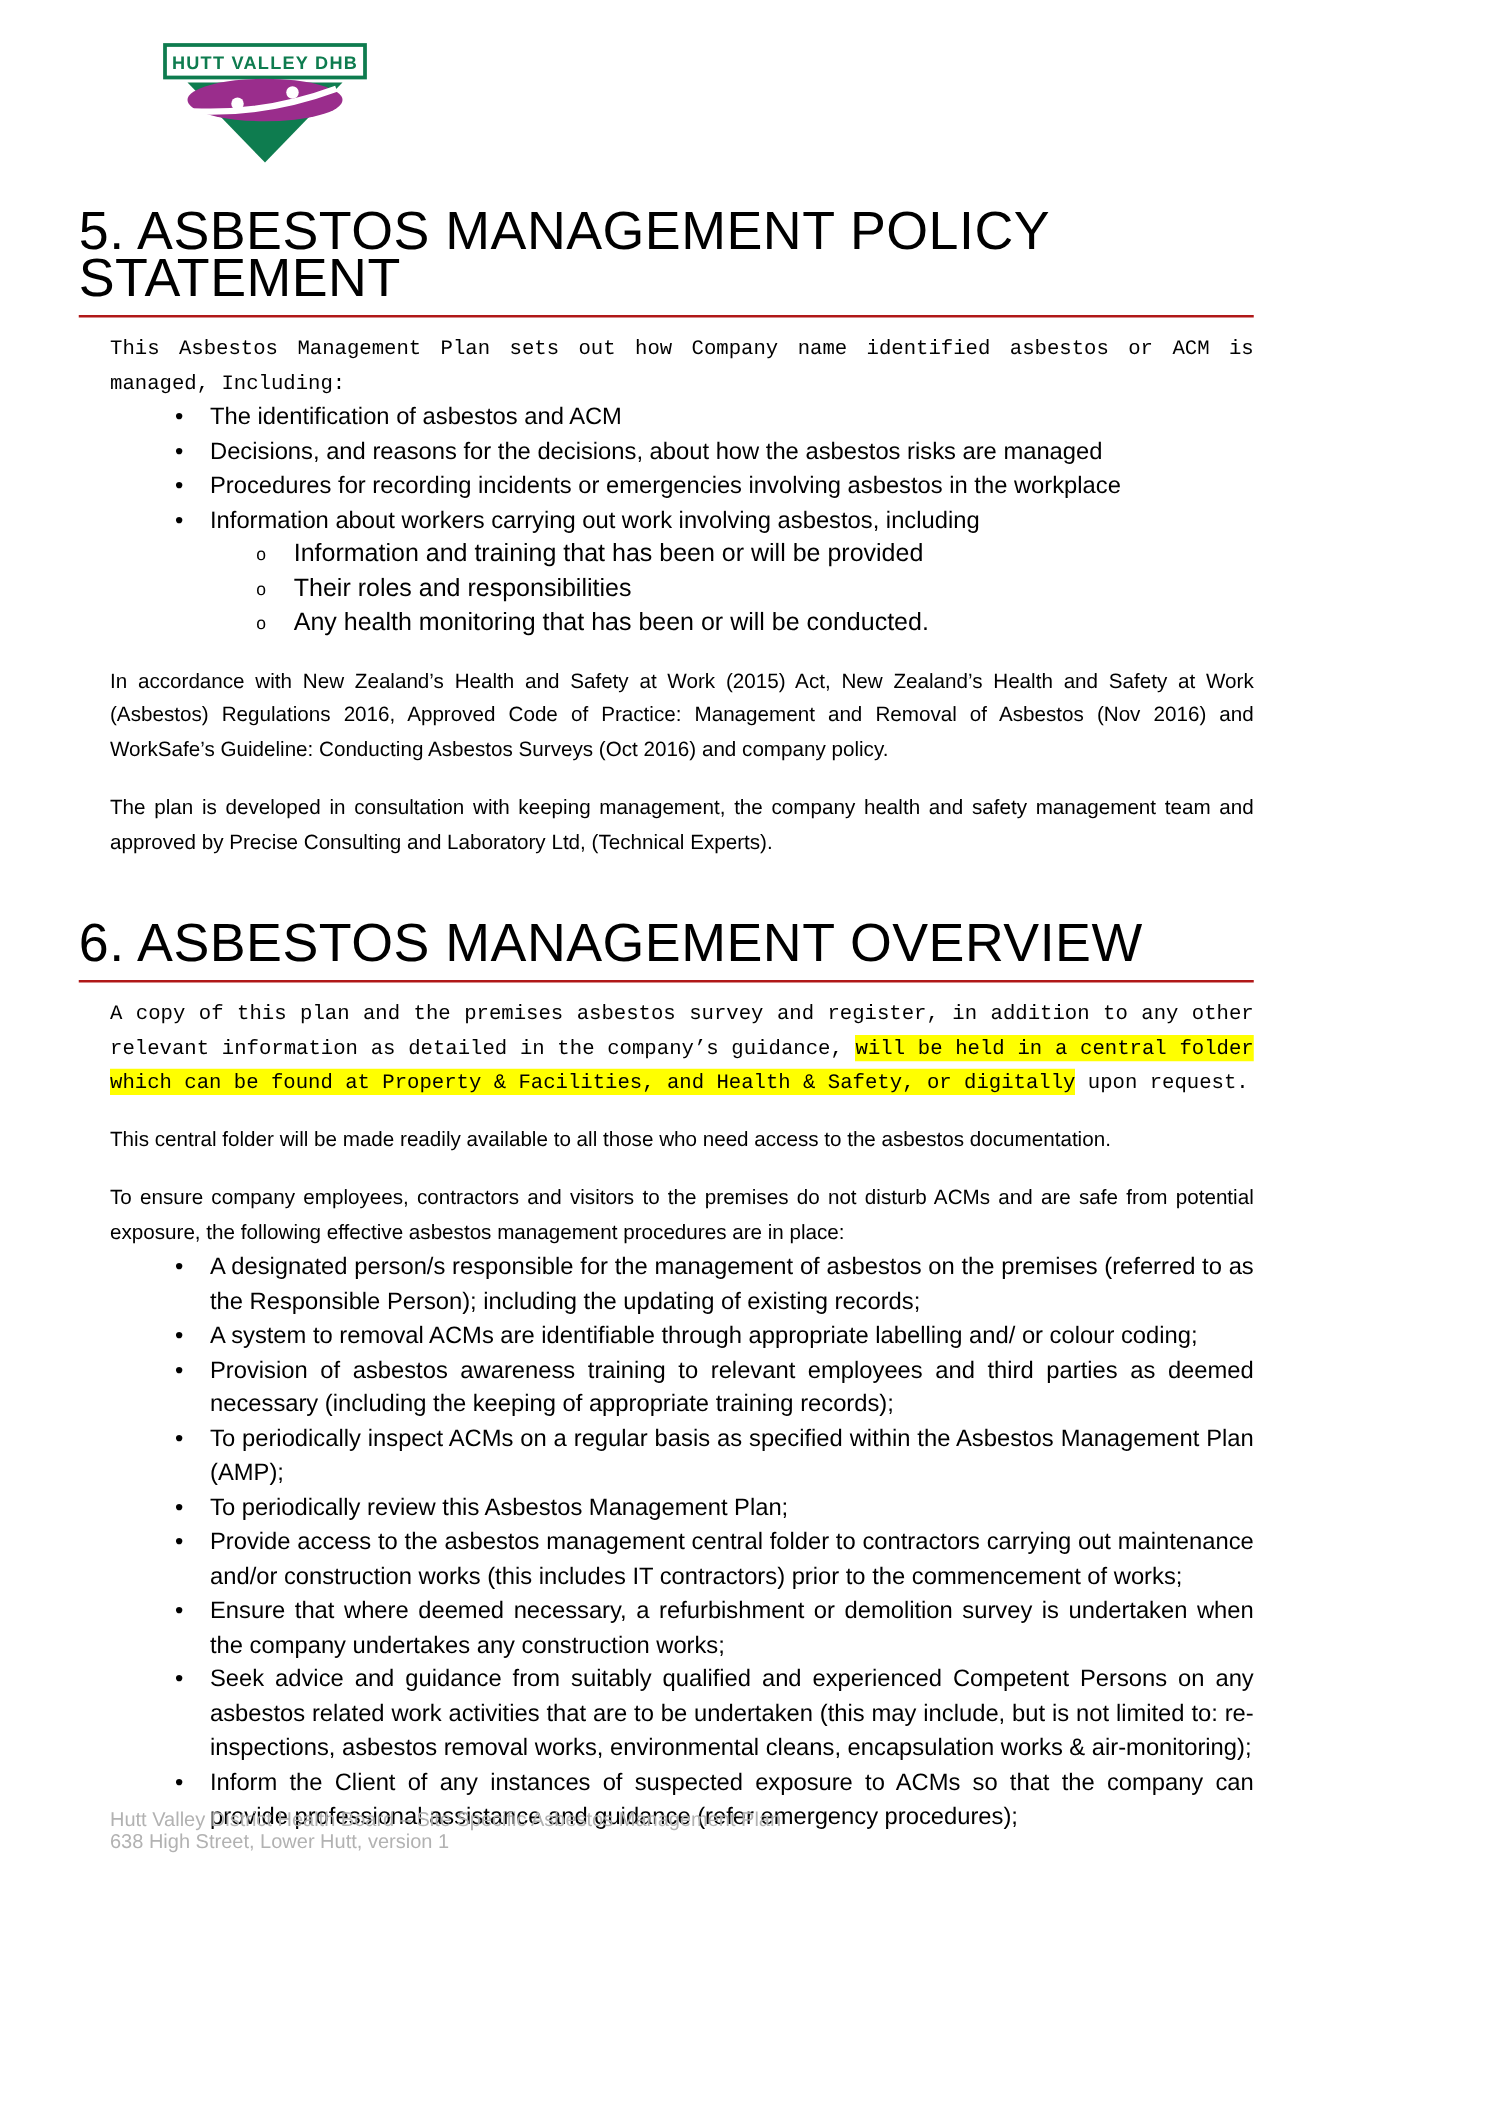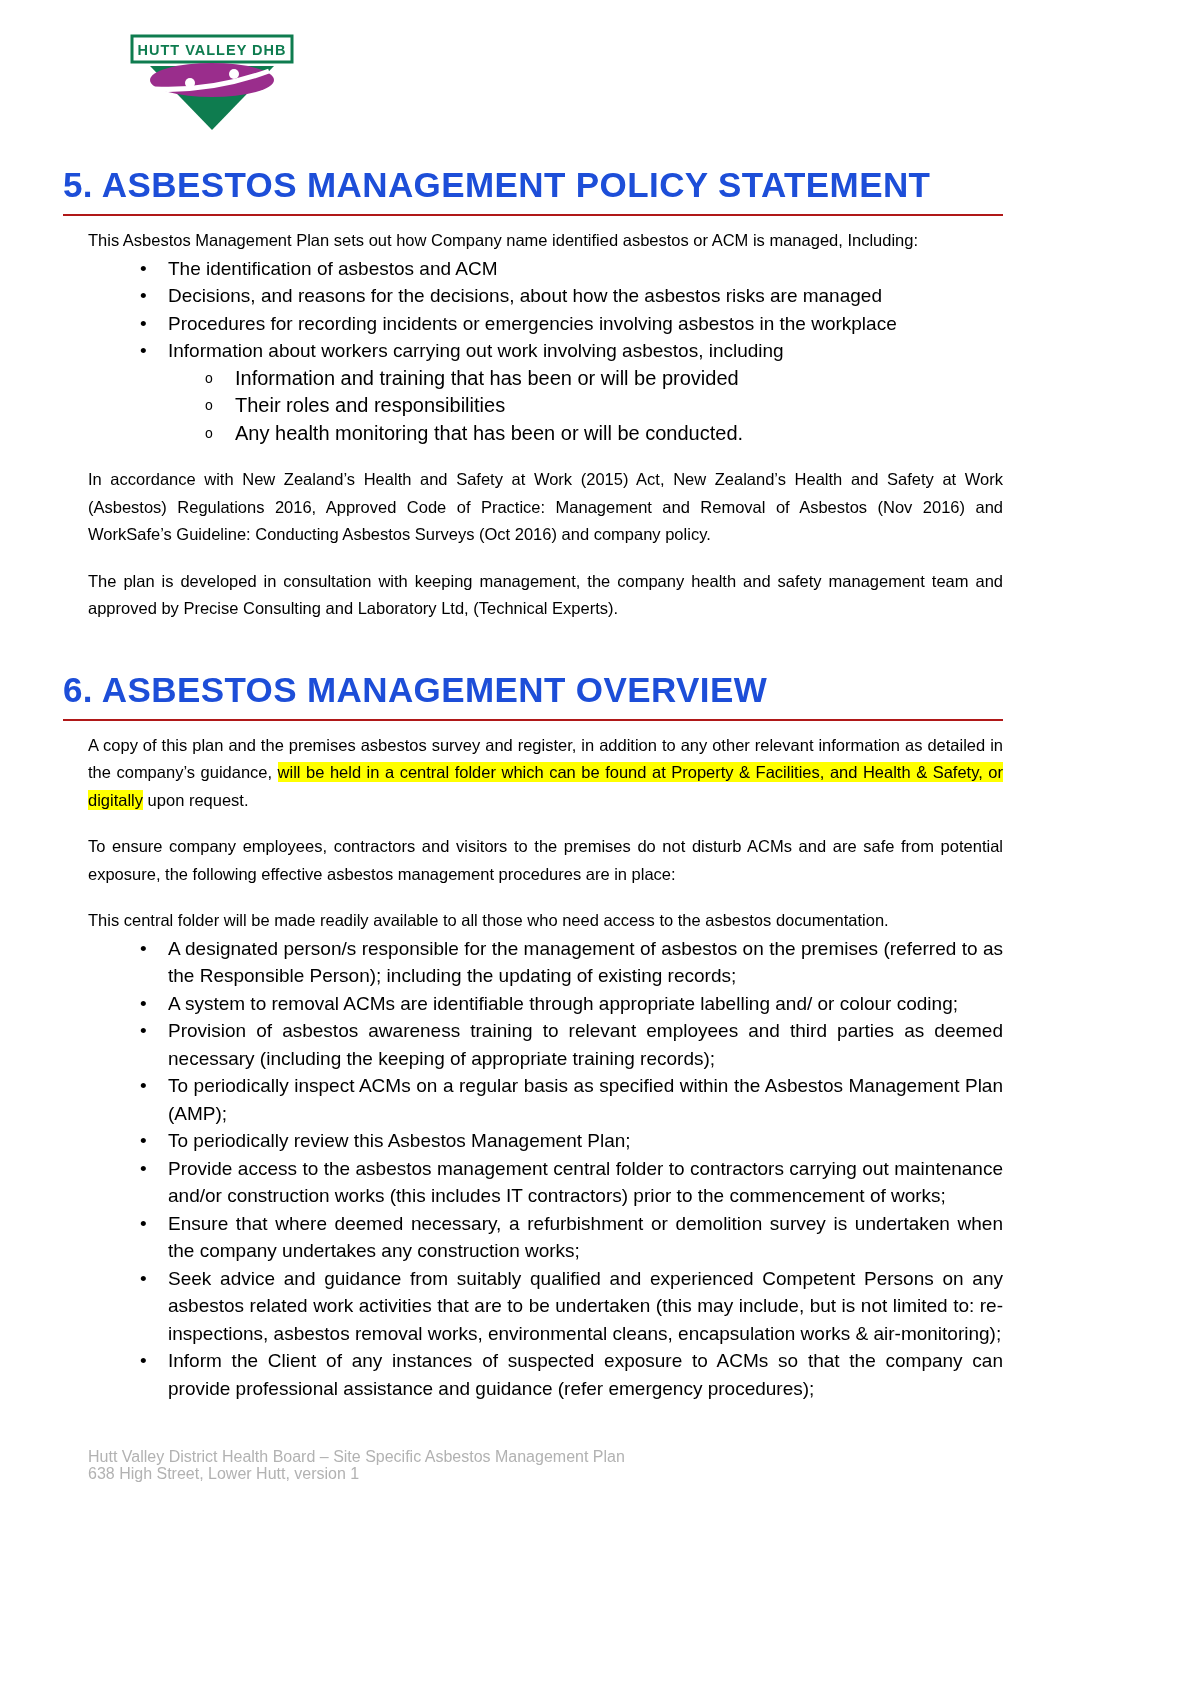--- a/index.html
+++ b/index.html
@@ -15,40 +15,40 @@
   }
 
   
   .logo { position: absolute; top: 34px; left: 106px; width: 212px; height: 104px; }
 
   
   .content { position: absolute; top: 166px; left: 63px; width: 940px; }
 
   .sec-heading {
     font-family: "Liberation Sans", sans-serif;
-    font-weight: 700;
-    font-size: 35px;
+    font-weight: 400;
+    font-size: 43px;
     line-height: 38px;
     letter-spacing: 0.4px;
-    color: #1d4ed8;
+    color: #000000;
     padding-bottom: 10px;
     border-bottom: 2px solid #b01818;
     margin-bottom: 11px;
   }
   .heading-gap { margin-top: 48px; }
 
   .body {
     margin-left: 25px;
     font-size: 16.5px;
     line-height: 27.5px;
     text-align: justify;
     color: #000;
   }
   .para { margin-top: 19px; }
-  .para.first { margin-top: 0; }
+  .para.first { margin-top: 0; font-family: Liberation Mono, monospace; }
 
   ul.bullets, ul.sub-bullets { list-style: none; margin-left: 25px; }
   ul.bullets > li {
     position: relative;
     padding-left: 80px;
     font-size: 19px;
     line-height: 27.5px;
     text-align: justify;
   }
   ul.bullets > li::before {
@@ -119,22 +119,22 @@
 
       <p class="body para">In accordance with New Zealand’s Health and Safety at Work (2015) Act, New Zealand’s Health and Safety at Work (Asbestos) Regulations 2016, Approved Code of Practice: Management and Removal of Asbestos (Nov 2016) and WorkSafe’s Guideline: Conducting Asbestos Surveys (Oct 2016) and company policy.</p>
       <p class="body para">The plan is developed in consultation with keeping management, the company health and safety management team and approved by Precise Consulting and Laboratory Ltd, (Technical Experts).</p>
     </section>
 
     <section>
       <h1 class="sec-heading heading-gap">6. ASBESTOS MANAGEMENT OVERVIEW</h1>
 
       <p class="body para first"><span>A copy of this plan and the premises asbestos survey and register, in addition to any other relevant information as detailed in the company’s guidance, </span><mark class="hl">will be held in a central folder which can be found at Property &amp; Facilities, and Health &amp; Safety, or digitally</mark><span> upon request.</span></p>
 
+      <p class="body para">This central folder will be made readily available to all those who need access to the asbestos documentation.</p>
       <p class="body para">To ensure company employees, contractors and visitors to the premises do not disturb ACMs and are safe from potential exposure, the following effective asbestos management procedures are in place:</p>
-      <p class="body para">This central folder will be made readily available to all those who need access to the asbestos documentation.</p>
 
       <ul class="bullets">
         <li>A designated person/s responsible for the management of asbestos on the premises (referred to as the Responsible Person); including the updating of existing records;</li>
         <li>A system to removal ACMs are identifiable through appropriate labelling and/ or colour coding;</li>
         <li>Provision of asbestos awareness training to relevant employees and third parties as deemed necessary (including the keeping of appropriate training records);</li>
         <li>To periodically inspect ACMs on a regular basis as specified within the Asbestos Management Plan (AMP);</li>
         <li>To periodically review this Asbestos Management Plan;</li>
         <li>Provide access to the asbestos management central folder to contractors carrying out maintenance and/or construction works (this includes IT contractors) prior to the commencement of works;</li>
         <li>Ensure that where deemed necessary, a refurbishment or demolition survey is undertaken when the company undertakes any construction works;</li>
         <li>Seek advice and guidance from suitably qualified and experienced Competent Persons on any asbestos related work activities that are to be undertaken (this may include, but is not limited to: re-inspections, asbestos removal works, environmental cleans, encapsulation works &amp; air-monitoring);</li>

